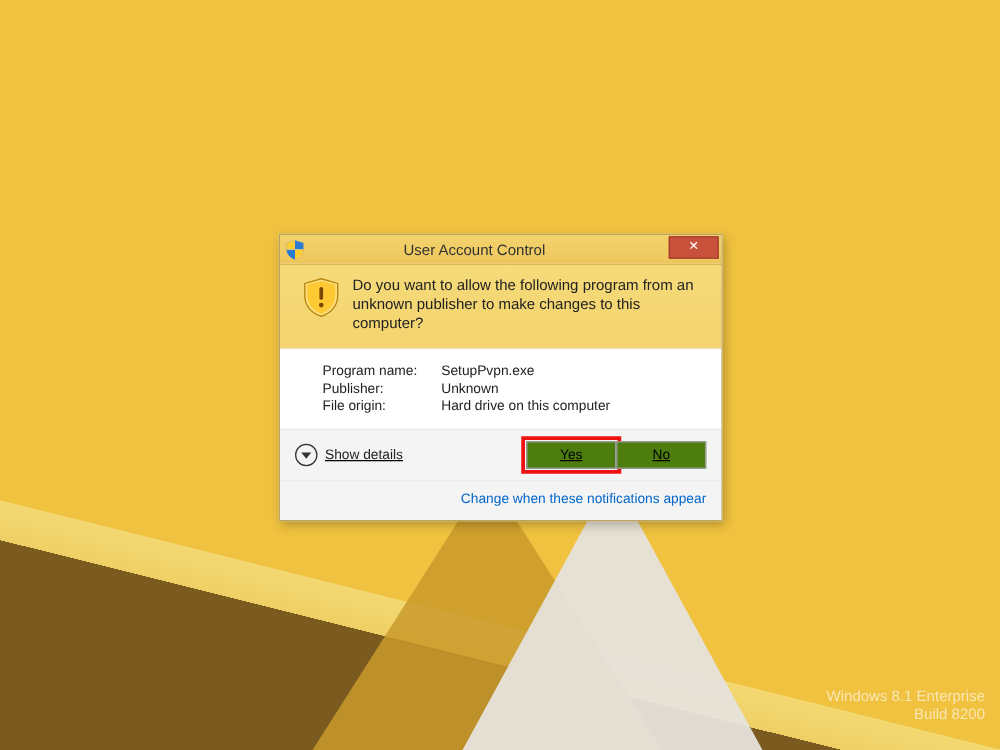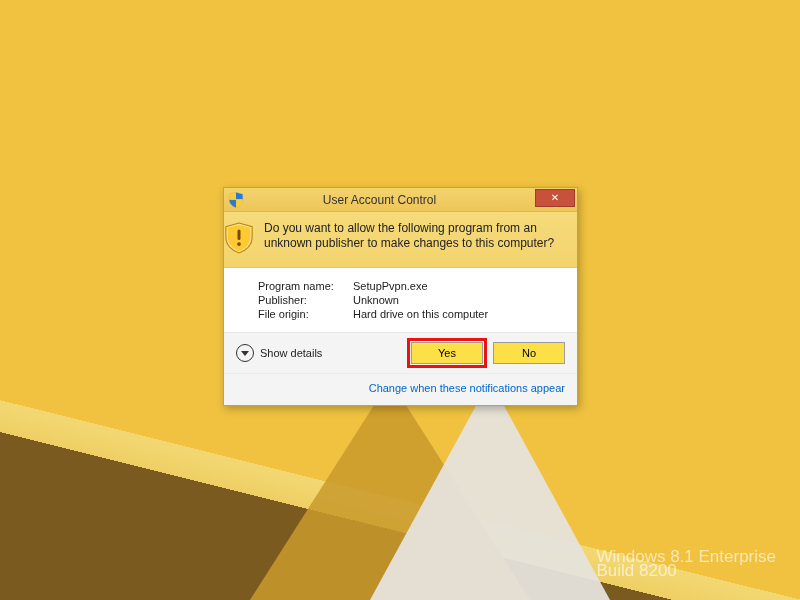--- a/index.html
+++ b/index.html
@@ -25,23 +25,23 @@
     opacity: .85;
   }
   .triB {
     left: 370px;
     border-left: 120px solid transparent;
     border-right: 120px solid transparent;
     border-bottom: 220px solid #e6e3dc;
     opacity: .95;
   }
   .watermark {
-    position:absolute; right:24px; bottom:22px;
-    text-align:left; color:#fff; opacity:.6;
-    font-size:17px; line-height:14px;
+    position:absolute; right:12px; bottom:22px;
+    text-align:right; color:#fff; opacity:.6;
+    font-size:12px; line-height:14px;
   }
 
   
   .uac {
     position:absolute; left:223px; top:187px;
     width:355px;
     background:#fff;
     border:1px solid #bba45a;
     box-shadow: 2px 3px 8px rgba(0,0,0,.25);
   }
@@ -64,63 +64,63 @@
     width:40px; height:18px;
     background:#c8513b;
     display:flex; align-items:center; justify-content:center;
     margin-right:2px; margin-top:-3px;
     border:1px solid #a43c2a;
   }
   .close-x { color:#fff; font-size:10px; line-height:10px; }
 
   .banner {
     display:flex; align-items:flex-start;
-    padding:9px 14px 12px 0;
+    padding:9px 14px 12px 18px;
     background: linear-gradient(#f6db7a, #f3d36e);
     border-bottom:1px solid #e5c65a;
   }
   .shield-lg { width:30px; height:34px; flex-shrink:0; margin-right:10px; }
   .banner-text { font-size:12px; color:#222; line-height:15px; }
 
   .body {
     background:#fff;
     padding:10px 30px 10px 34px;
     font-size:11px; color:#222;
   }
   .info-row { display:flex; margin:2px 0; }
   .info-label { width:95px; }
   .info-value { }
   .bold { font-weight:normal; }
 
   .btnrow {
     border-top:1px solid #e6e6e6;
     background:#f4f4f4;
     padding:9px 12px;
-    display:flex; align-items:center; gap:10px;
+    display:flex; align-items:center; text-decoration:underline;
   }
   .showdetails {
     display:flex; align-items:center; gap:6px;
     font-size:11px; color:#222;
     cursor:pointer; flex:1;
   }
   .chev-circle {
     width:18px; height:18px; border:1.5px solid #333; border-radius:50%;
     display:flex; align-items:center; justify-content:center;
   }
   .chev-down {
     width:0; height:0;
     border-left:4px solid transparent;
     border-right:4px solid transparent;
     border-top:5px solid #333;
     margin-top:1px;
   }
   .btn {
     min-width:72px; height:22px;
     font-size:11px;
-    background:#fde047;
+    background:#4d7c0f;
     border:1px solid #9c9c9c;
     display:flex; align-items:center; justify-content:center;
     cursor:pointer;
   }
   .yes-highlight {
     outline:3px solid #e11; outline-offset:1px;
   }
 
   .linkrow {
     background:#f4f4f4;

